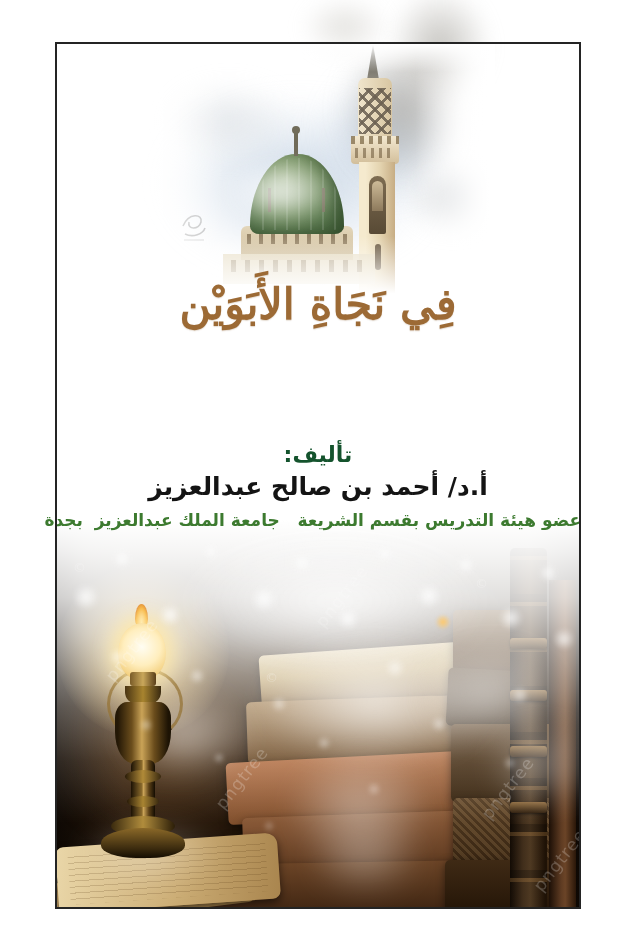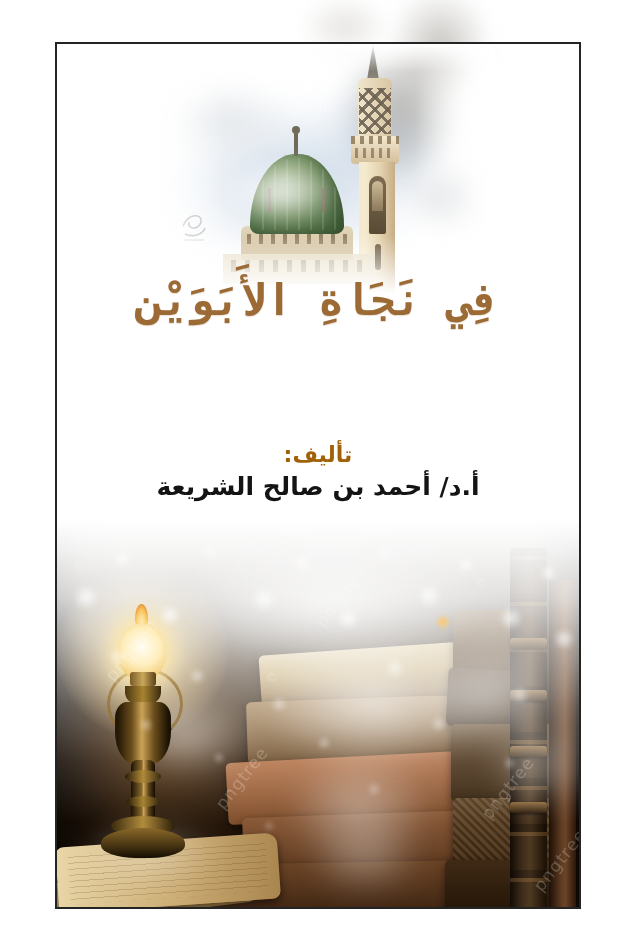--- a/index.html
+++ b/index.html
@@ -83,23 +83,23 @@
   .fade-b{left:0;bottom:0;width:100%;height:74px;
         background:linear-gradient(0deg,#fff 22%,rgba(255,255,255,0));}
   .fade-t{left:0;top:0;width:100%;height:30px;
         background:linear-gradient(180deg,#fff 8%,rgba(255,255,255,0));}
 
   
   .titles{position:absolute;left:0;right:0;top:222px;text-align:center;z-index:5;direction:rtl;}
   .title{font-family:"DejaVu Serif",serif;font-weight:700;color:#9c6a35;font-size:43px;
          line-height:1.5;
          text-shadow:0 0 10px rgba(255,255,255,.95),0 1px 1px rgba(120,70,20,.25);}
-  .title2{margin-top:8px;font-family:Liberation Mono, monospace;}
+  .title2{margin-top:8px;}
   .byline{position:absolute;left:0;right:0;top:400px;text-align:center;z-index:5;direction:rtl;
-          color:#a16207;font-size:22px;font-weight:700;}
+          color:#14532d;font-size:22px;font-weight:700;}
   .author{position:absolute;left:0;right:0;top:430px;text-align:center;z-index:5;direction:rtl;
           color:#141414;font-size:25px;font-weight:700;}
   .affil{position:absolute;left:0;right:0;top:468px;text-align:center;z-index:5;direction:rtl;
          color:#3c7a2f;font-size:17px;font-weight:700;white-space:pre;}
 
   
   .scene{position:absolute;left:0;top:478px;width:526px;height:389px;overflow:hidden;z-index:2;
     background-image:
       linear-gradient(90deg,rgba(12,7,3,.9) 0%,rgba(12,7,3,0) 13%),
       linear-gradient(270deg,rgba(12,7,3,.9) 0%,rgba(12,7,3,0) 10%),
@@ -221,21 +221,22 @@
       <div class="fade fade-l"></div>
       <div class="fade fade-r"></div>
       <div class="fade fade-t"></div>
       <div class="fade fade-b"></div>
     </div>
 
     <div class="titles">
       <div class="title title2">فِي نَجَاةِ الأَبَوَيْن</div>
     </div>
     <div class="byline">تأليف:</div>
-    <div class="author">أ.د/ أحمد بن صالح الشريعة</div>
+    <div class="author">أ.د/ أحمد بن صالح عبدالعزيز</div>
+    <div class="affil">عضو هيئة التدريس بقسم الشريعة   جامعة الملك عبدالعزيز  بجدة</div>
 
     <div class="scene">
       <div class="sc gs" style="left:20px;top:6px;width:48px;height:120px;"></div>
       <div class="sc gs" style="left:98px;top:0;width:40px;height:95px;"></div>
       <div class="sc gs" style="left:170px;top:10px;width:54px;height:110px;"></div>
       <div class="sc gs" style="left:250px;top:0;width:44px;height:120px;"></div>
       <div class="sc gs" style="left:330px;top:8px;width:56px;height:105px;"></div>
       <div class="sc gs" style="left:420px;top:0;width:40px;height:120px;"></div>
       <div class="sc warm"></div>
 

